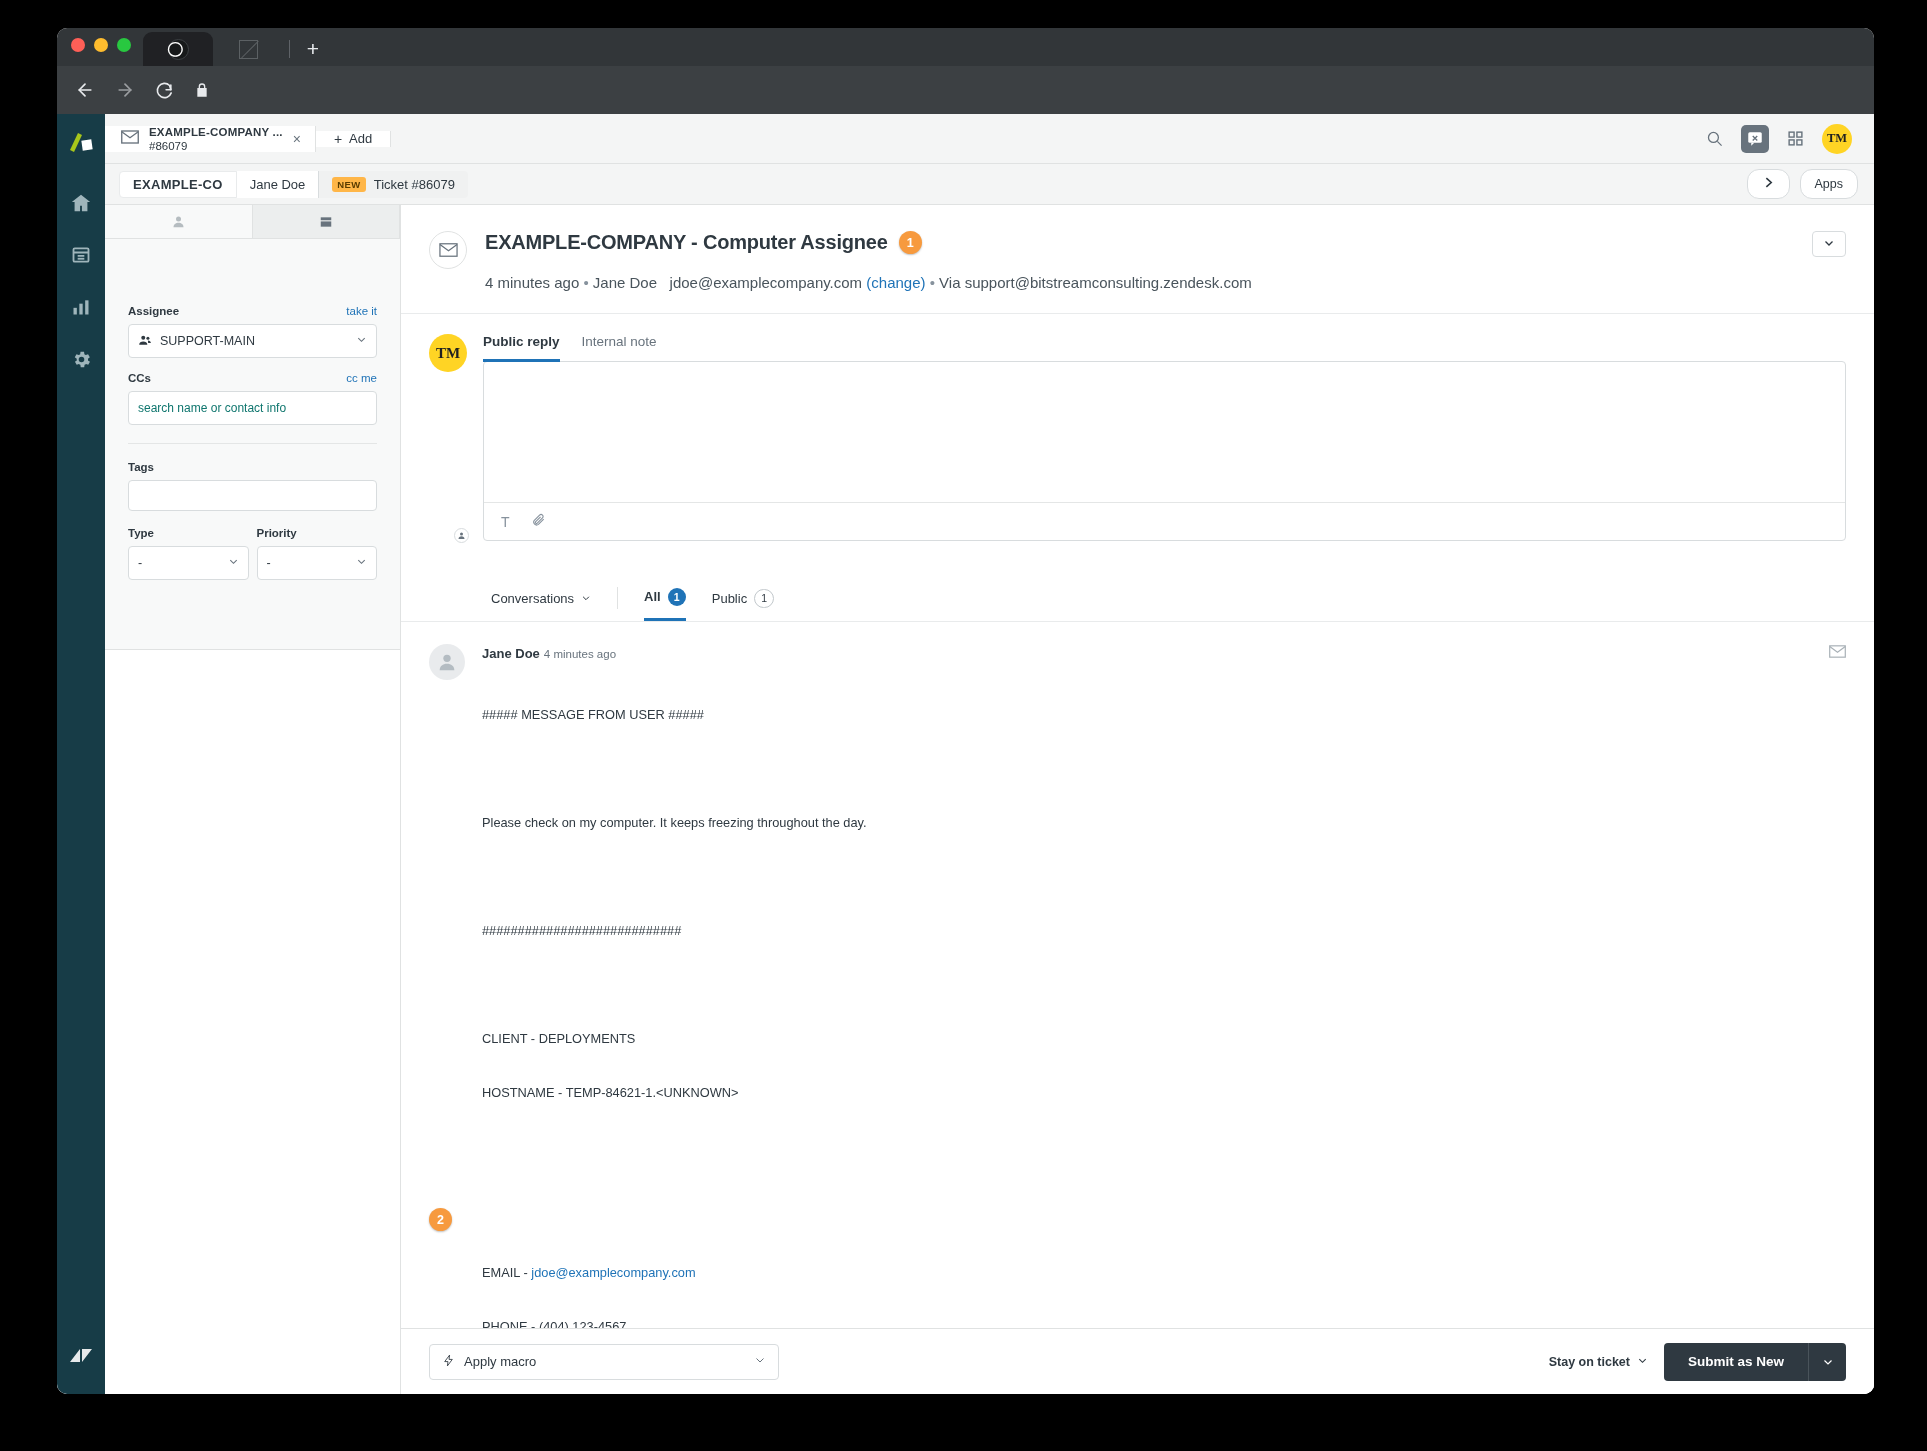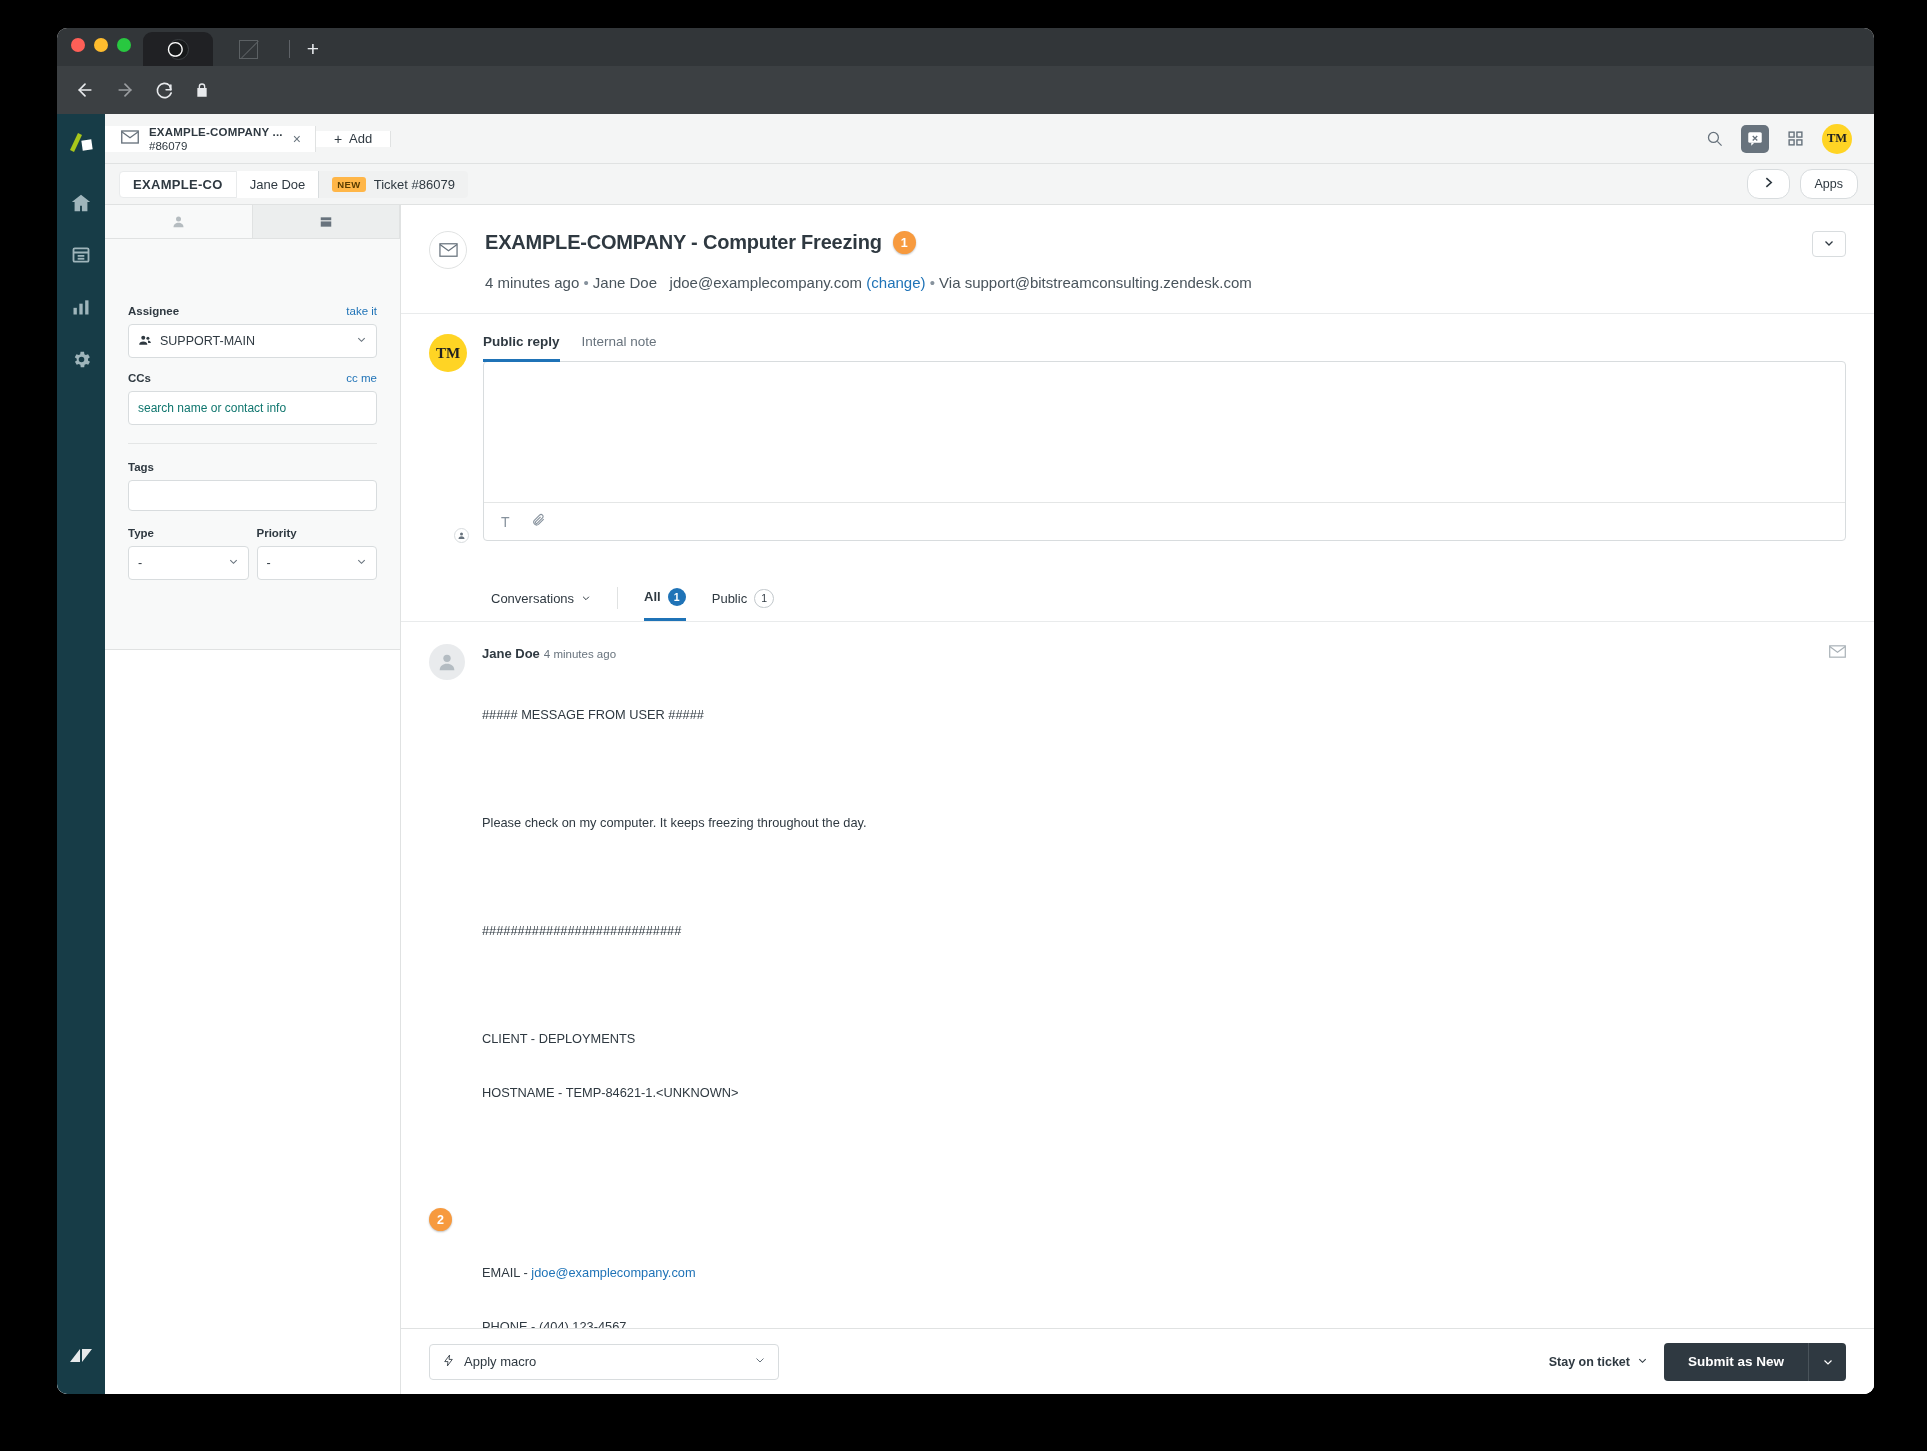--- a/index.html
+++ b/index.html
@@ -566,21 +566,21 @@
 
           <div class="ticket-header">
             <div class="mail-circle">
               <svg width="19" height="14" viewBox="0 0 24 18" fill="none" stroke="currentColor" stroke-width="1.6">
                   <rect x="1" y="1" width="22" height="16"></rect>
                   <polyline points="1,2 12,10 23,2"></polyline>
                 </svg>
             </div>
             <div class="th-text">
               <div class="th-title">
-                <span>EXAMPLE-COMPANY - Computer Freezing</span>
+                <span>EXAMPLE-COMPANY - Computer Assignee</span>
                 <span class="callout">1</span>
               </div>
               <div class="th-meta">
                 <span>4 minutes ago</span>
                 <span class="sep">•</span>
                 <span>Jane Doe</span>
                 &nbsp;
                 <span>jdoe@examplecompany.com</span>
                 <a href="#">(change)</a>
                 <span class="sep">•</span>

